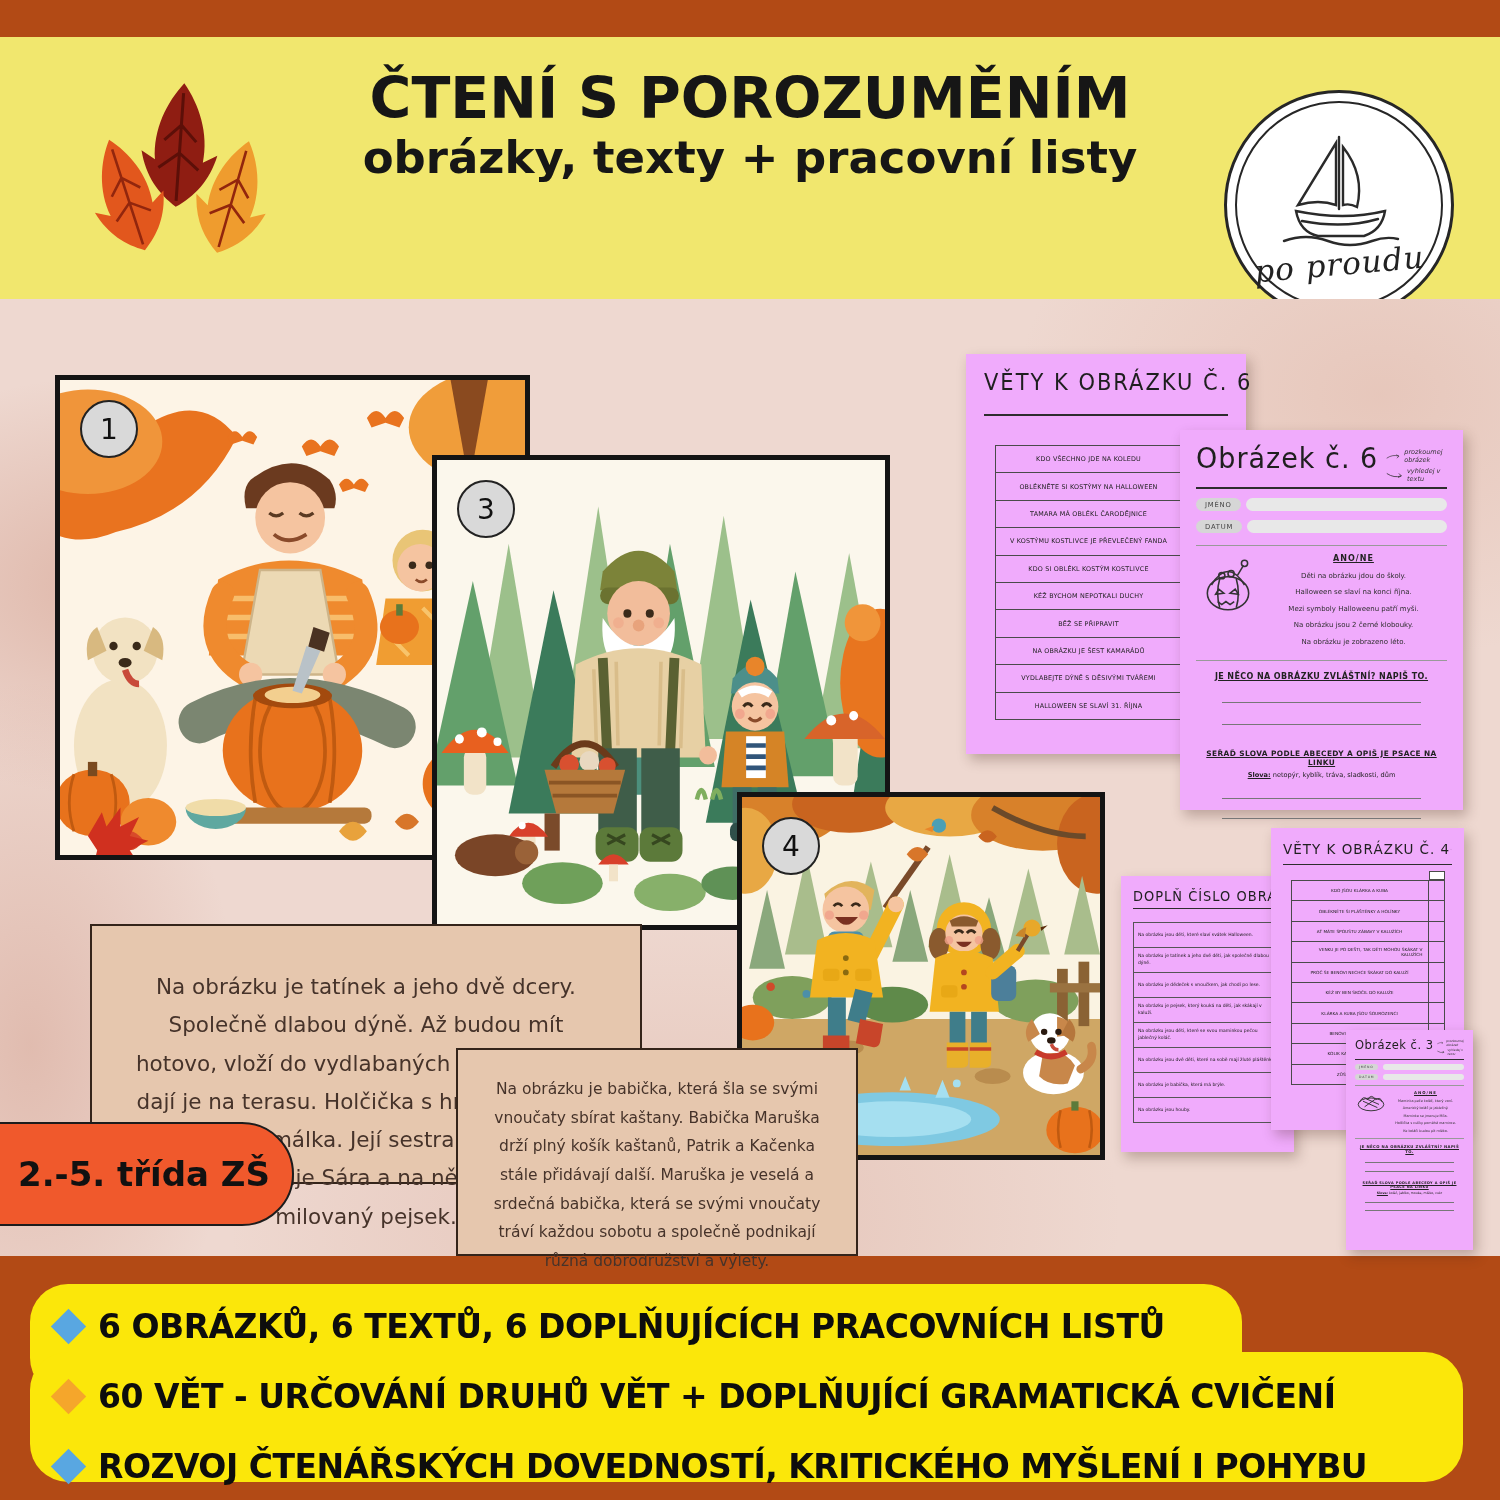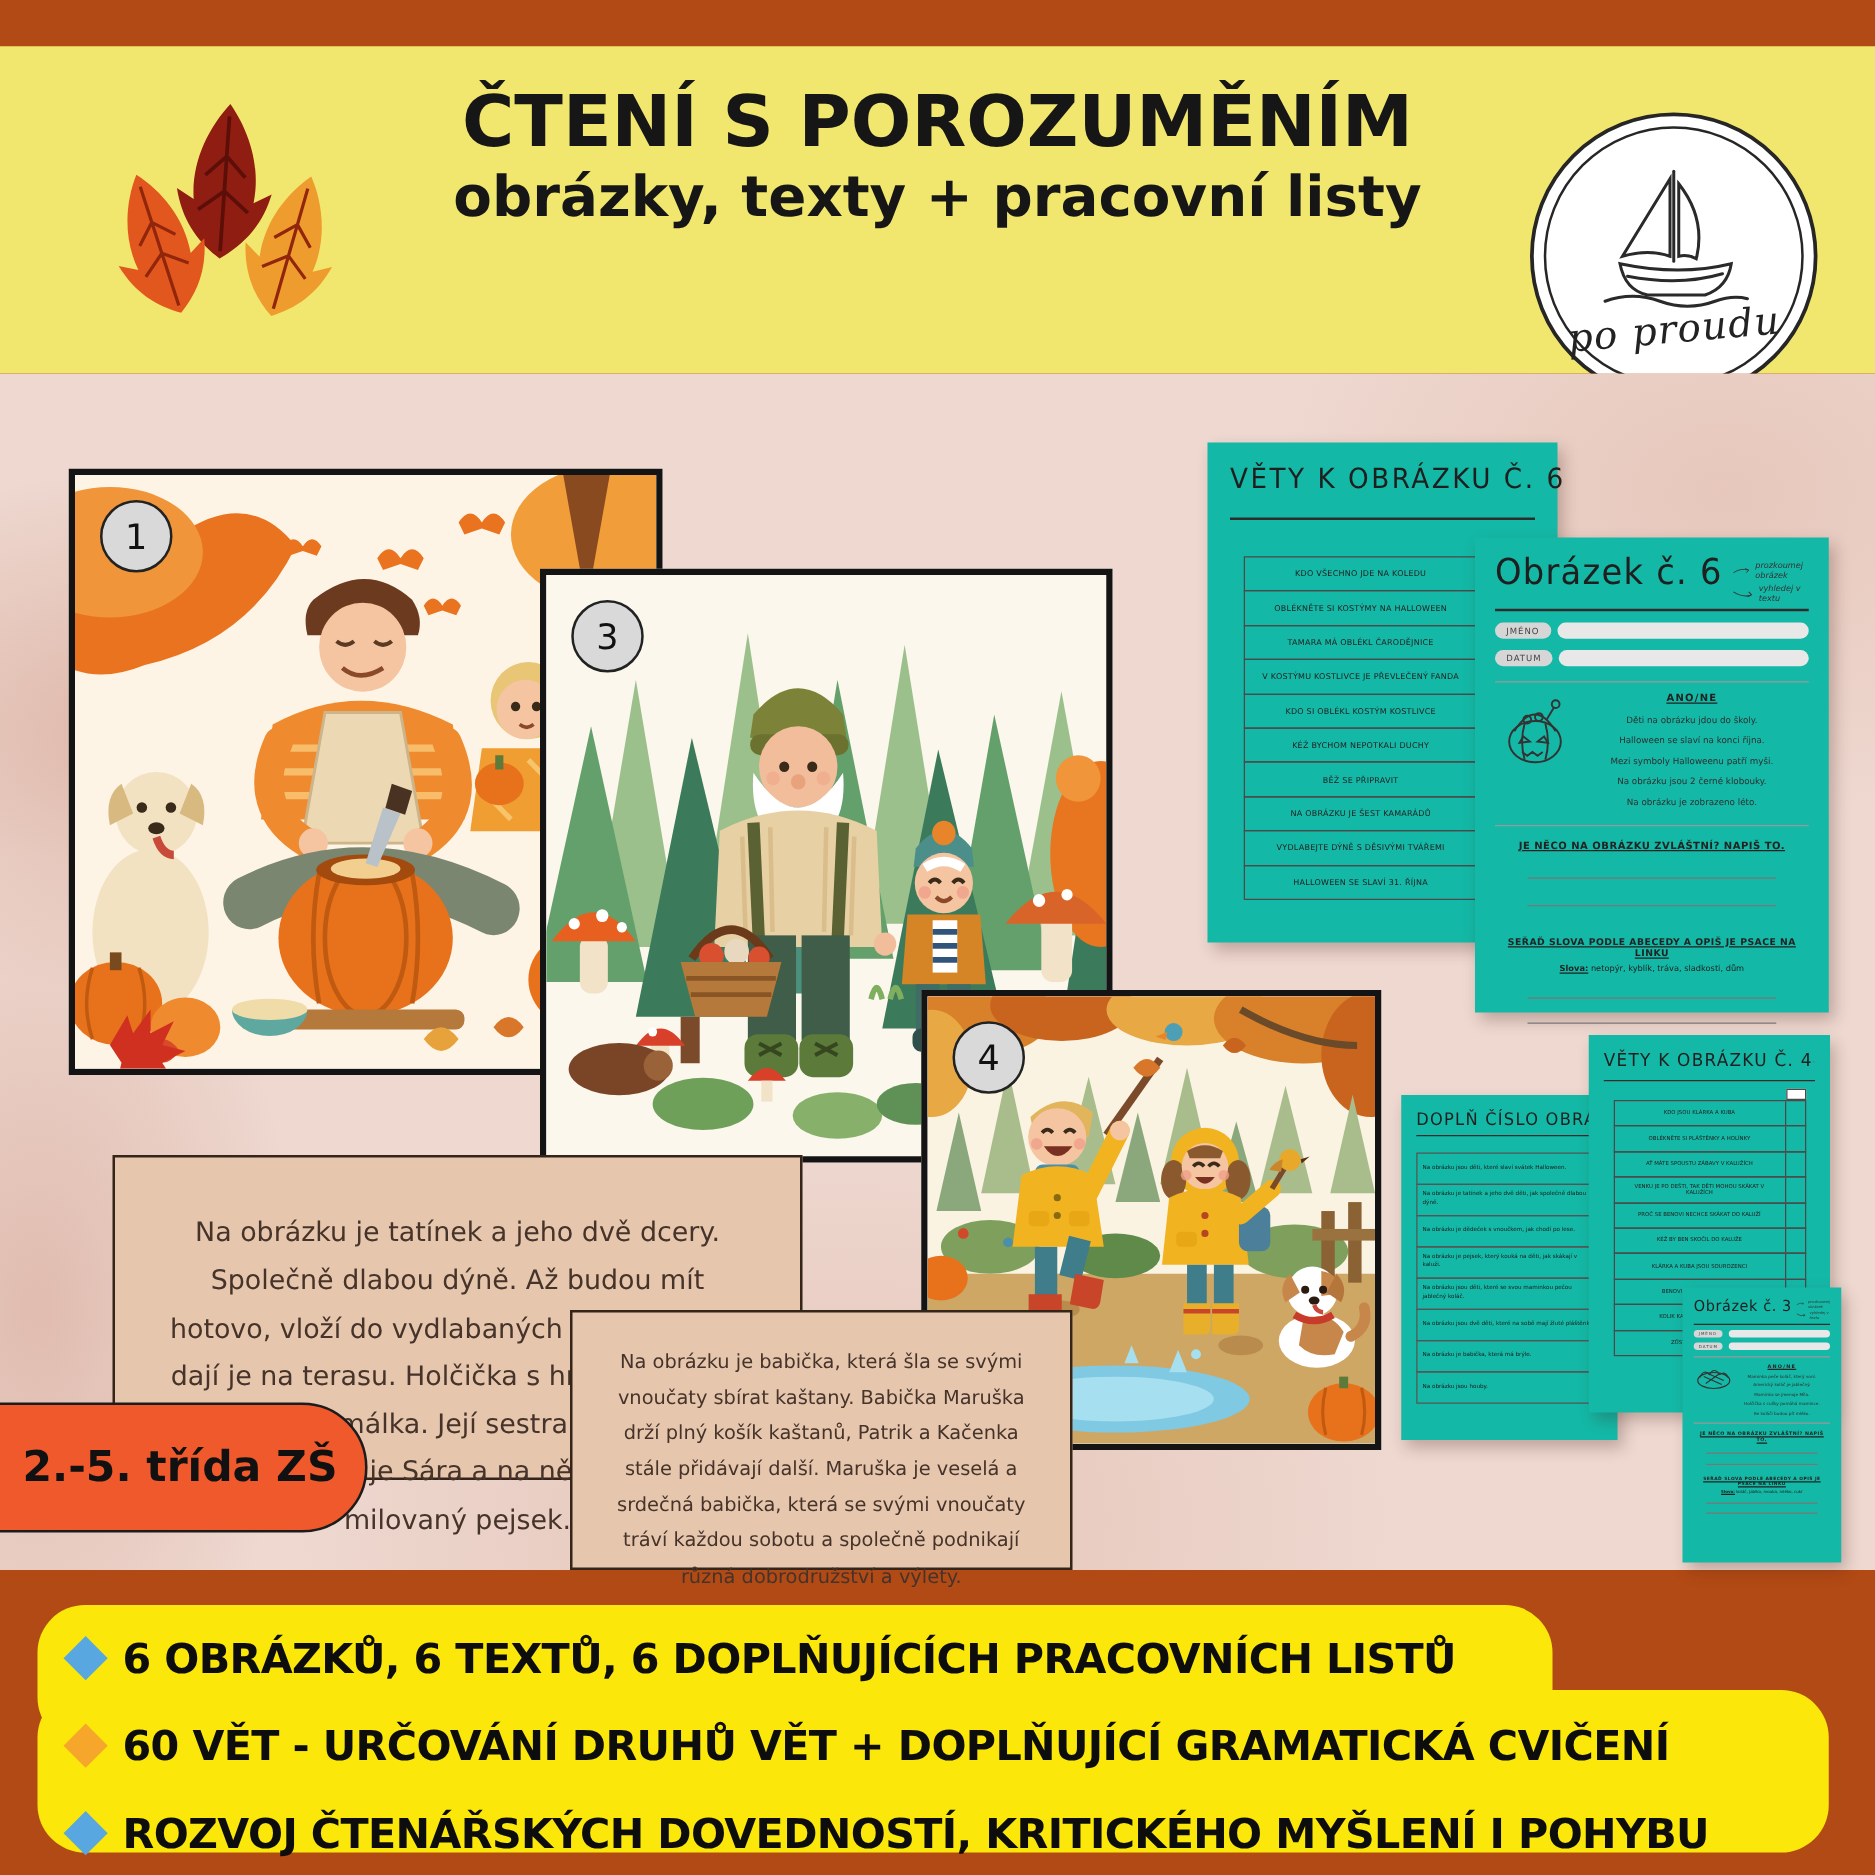--- a/index.html
+++ b/index.html
@@ -29,34 +29,34 @@
   
   .pic{position:absolute;border:5px solid #141414;box-sizing:border-box;background:#fff;overflow:hidden;}
   .pic svg{display:block;width:100%;height:100%;}
   #pic1{left:55px;top:375px;width:475px;height:485px;z-index:1;}
   #pic3{left:432px;top:455px;width:458px;height:475px;z-index:2;}
   #pic4{left:737px;top:792px;width:368px;height:368px;z-index:5;}
   .numbadge{position:absolute;left:20px;top:20px;width:58px;height:58px;border-radius:50%;
       background:#d9d9d9;border:2px solid #222;box-sizing:border-box;display:flex;align-items:center;
       justify-content:center;font-size:28px;color:#111;z-index:3;}
   
-  .sheet{position:absolute;background:#14b8a6;box-shadow:4px 6px 12px rgba(60,30,20,.28);box-sizing:border-box;color:#222;}
+  .sheet{position:absolute;background:#f0abfc;box-shadow:4px 6px 12px rgba(60,30,20,.28);box-sizing:border-box;color:#222;}
   #sheet-vety6{left:966px;top:354px;width:280px;height:400px;padding:16px 18px 0;z-index:3;}
   #sheet-obrazek6{left:1180px;top:430px;width:283px;height:380px;padding:12px 16px 0;z-index:4;}
   #sheet-doplncislo{left:1121px;top:876px;width:173px;height:276px;padding:12px 12px 0;z-index:7;}
   #sheet-vety4{left:1271px;top:828px;width:193px;height:302px;padding:12px 12px 0;z-index:8;}
   #sheet-obrazek5{left:1346px;top:1030px;width:127px;height:220px;padding:7px 9px 0;z-index:9;}
   .h-row{display:flex;justify-content:space-between;align-items:flex-start;}
   .t-thin{font-weight:400;color:#1f1f1f;letter-spacing:2px;transform:scaleY(1.06);transform-origin:left top;white-space:nowrap;}
   .hr-thick{border:none;border-top:2.2px solid #2d2d2d;margin:8px 0 0;}
   .hr-thin{border:none;border-top:1.2px solid #999;margin:12px 0 0;}
   
   .tbl{position:relative;margin:30px auto 0;}
   .trow{display:flex;border:1.1px solid #4a4a4a;margin-top:-1.1px;box-sizing:border-box;}
-  .tc{flex:1;display:flex;align-items:center;justify-content:center;text-align:center;color:#222;padding:0 5px;}
+  .tc{flex:1;display:flex;align-items:center;justify-content:center;text-align:right;color:#222;padding:0 5px;}
   .ta{border-left:1.1px solid #4a4a4a;}
   .ans-head{position:absolute;border:1.1px solid #4a4a4a;background:#fff;box-sizing:border-box;}
   #sheet-vety6 .tbl{width:222px;}
   #sheet-vety6 .trow{height:28.5px;}
   #sheet-vety6 .tc{font-size:6.4px;letter-spacing:.2px;}
   #sheet-vety6 .ta{width:34px;}
   #sheet-vety6 .ans-head{top:-14px;right:0;width:35px;height:14px;}
   #sheet-vety4 .tbl{width:154px;margin-top:16px;}
   #sheet-vety4 .trow{height:21.5px;}
   #sheet-vety4 .tc{font-size:4.3px;}

